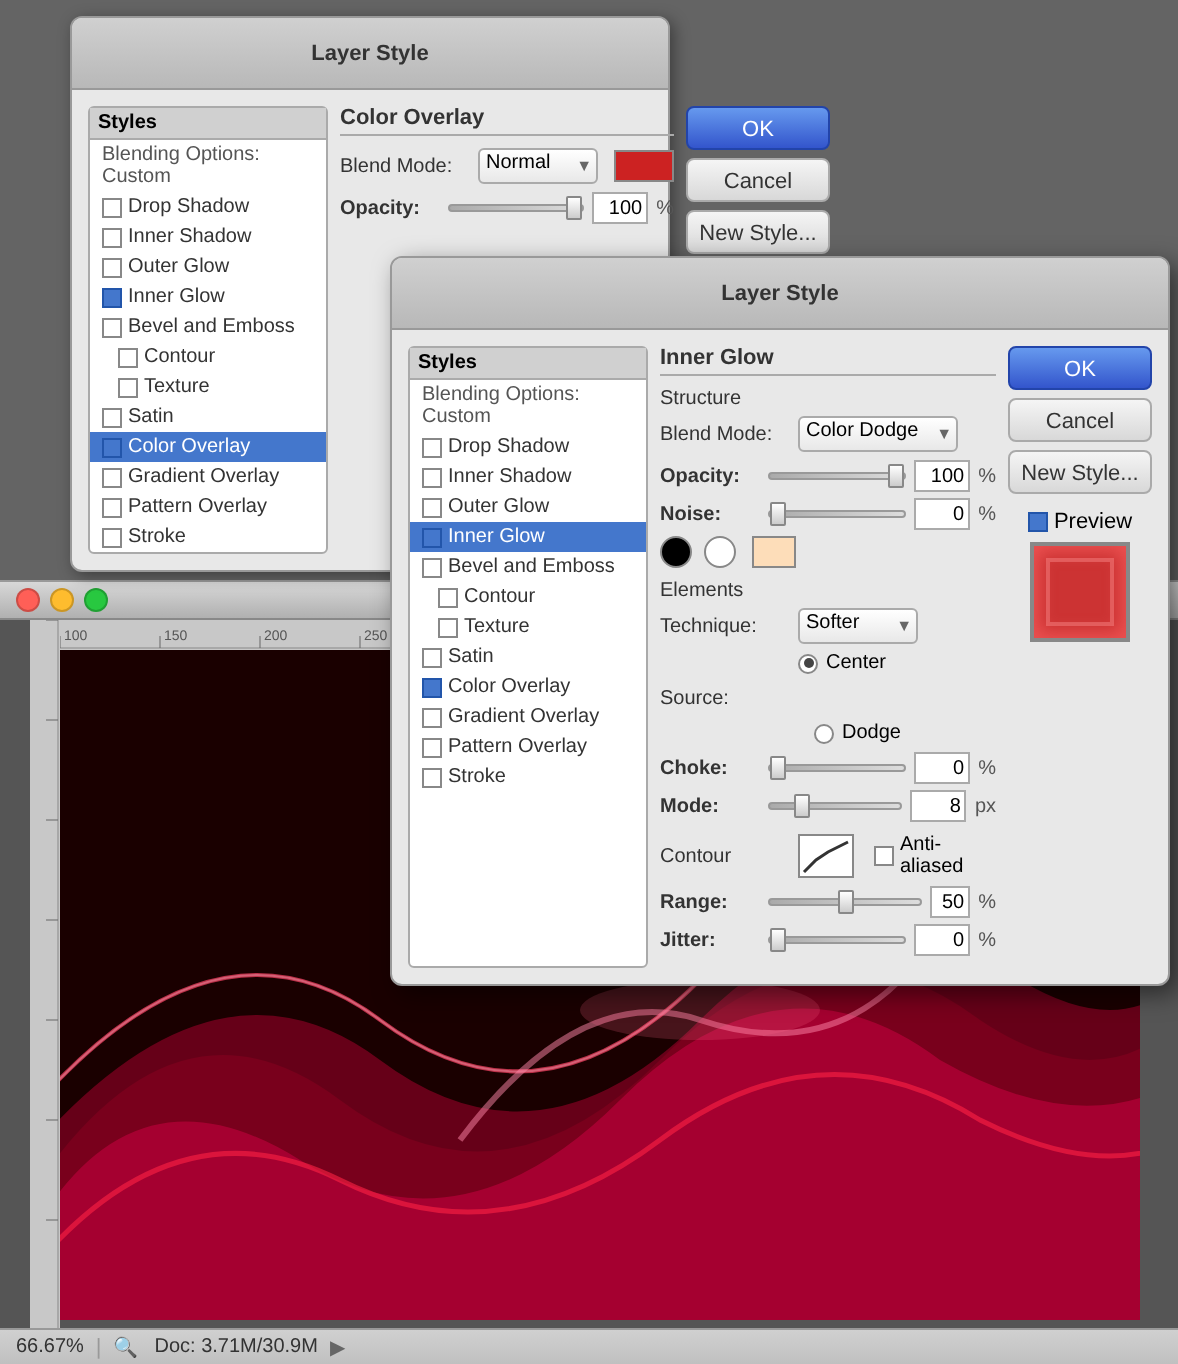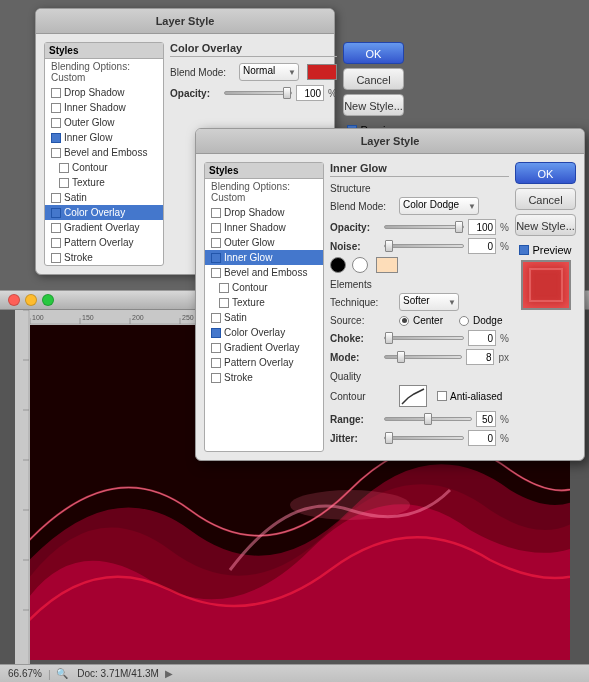--- a/index.html
+++ b/index.html
@@ -110,21 +110,21 @@
       background: #e8e8e8;
       border: 1px solid #999;
       border-radius: 6px;
       box-shadow: 4px 4px 12px rgba(0,0,0,0.5);
       z-index: 20;
     }
 
     .dialog-titlebar {
       background: linear-gradient(to bottom, #d0d0d0, #b8b8b8);
       border-radius: 5px 5px 0 0;
-      height: 25px;
+      height: 36px;
       display: flex;
       align-items: center;
       justify-content: center;
       border-bottom: 1px solid #999;
       position: relative;
     }
     .dialog-title {
       font-size: 11px;
       font-weight: bold;
       color: #333;
@@ -282,21 +282,21 @@
     }
 
     
     .dialog-buttons {
       display: flex;
       flex-direction: column;
       gap: 4px;
       flex-shrink: 0;
     }
     .btn {
-      width: 61px;
+      width: 72px;
       height: 22px;
       background: linear-gradient(to bottom, #f5f5f5, #d8d8d8);
       border: 1px solid #aaa;
       border-radius: 4px;
       font-size: 11px;
       text-align: center;
       line-height: 22px;
       cursor: pointer;
       color: #333;
     }
@@ -338,22 +338,23 @@
     .sub-section-title {
       font-size: 10px;
       font-weight: normal;
       color: #333;
       margin-bottom: 3px;
     }
 
     .radio-row {
       display: flex;
       align-items: flex-start;
-      gap: 8px;
-      font-size: 10px;
+      gap: 24px;
+      font-size: 10px;
+      flex-direction: column;
     }
     .radio-item { display: flex; align-items: center; gap: 2px; }
 
     .glow-color {
       width: 22px;
       height: 16px;
       border: 1px solid #888;
       background: rgba(255,200,100,0.8);
     }
 
@@ -441,21 +442,21 @@
 
       <ellipse cx="320" cy="195" rx="60" ry="15" fill="#ff6688" opacity="0.2"></ellipse>
     </svg>
   </div>
 </div>
 
 <div class="ps-statusbar">
   <span class="status-text">66.67%</span>
   <span style="margin: 0 6px; color:#999;">|</span>
   <span style="font-size:10px;color:#888;">🔍</span>
-  <span style="margin-left:8px;" class="status-text">Doc: 3.71M/41.3M</span>
+  <span style="margin-left:8px;" class="status-text">Doc: 3.71M/30.9M</span>
   <span style="margin-left:6px;font-size:10px;color:#666;">▶</span>
 </div>
 
 <div class="dialog-back">
   <div class="dialog-titlebar">
     <span class="dialog-title">Layer Style</span>
   </div>
   <div class="dialog-body">
 
     <div class="styles-panel">
@@ -693,21 +694,20 @@
           <span class="slider-label">Mode:</span>
           <div class="slider-track">
             <div class="slider-thumb" style="left:12px;right:auto;"></div>
           </div>
           <input type="text" class="number-field" value="8" style="width: 28px;">
           <span class="percent-label">px</span>
         </div>
       </div>
 
       <div class="sub-section">
-        <div class="sub-section-title">Quality</div>
 
         <div class="field-row">
           <span class="field-label" style="font-size:10px;">Contour</span>
 
           <div style="width:28px;height:22px;border:1px solid #888;background:white;cursor:pointer;position:relative;">
             <svg width="26" height="20" viewBox="0 0 26 20">
               <path d="M2 18 L8 12 L14 8 L20 5 L24 3" stroke="#333" stroke-width="1.5" fill="none"></path>
             </svg>
           </div>
           <div style="margin-left:6px;display:flex;align-items:center;gap:3px;">

